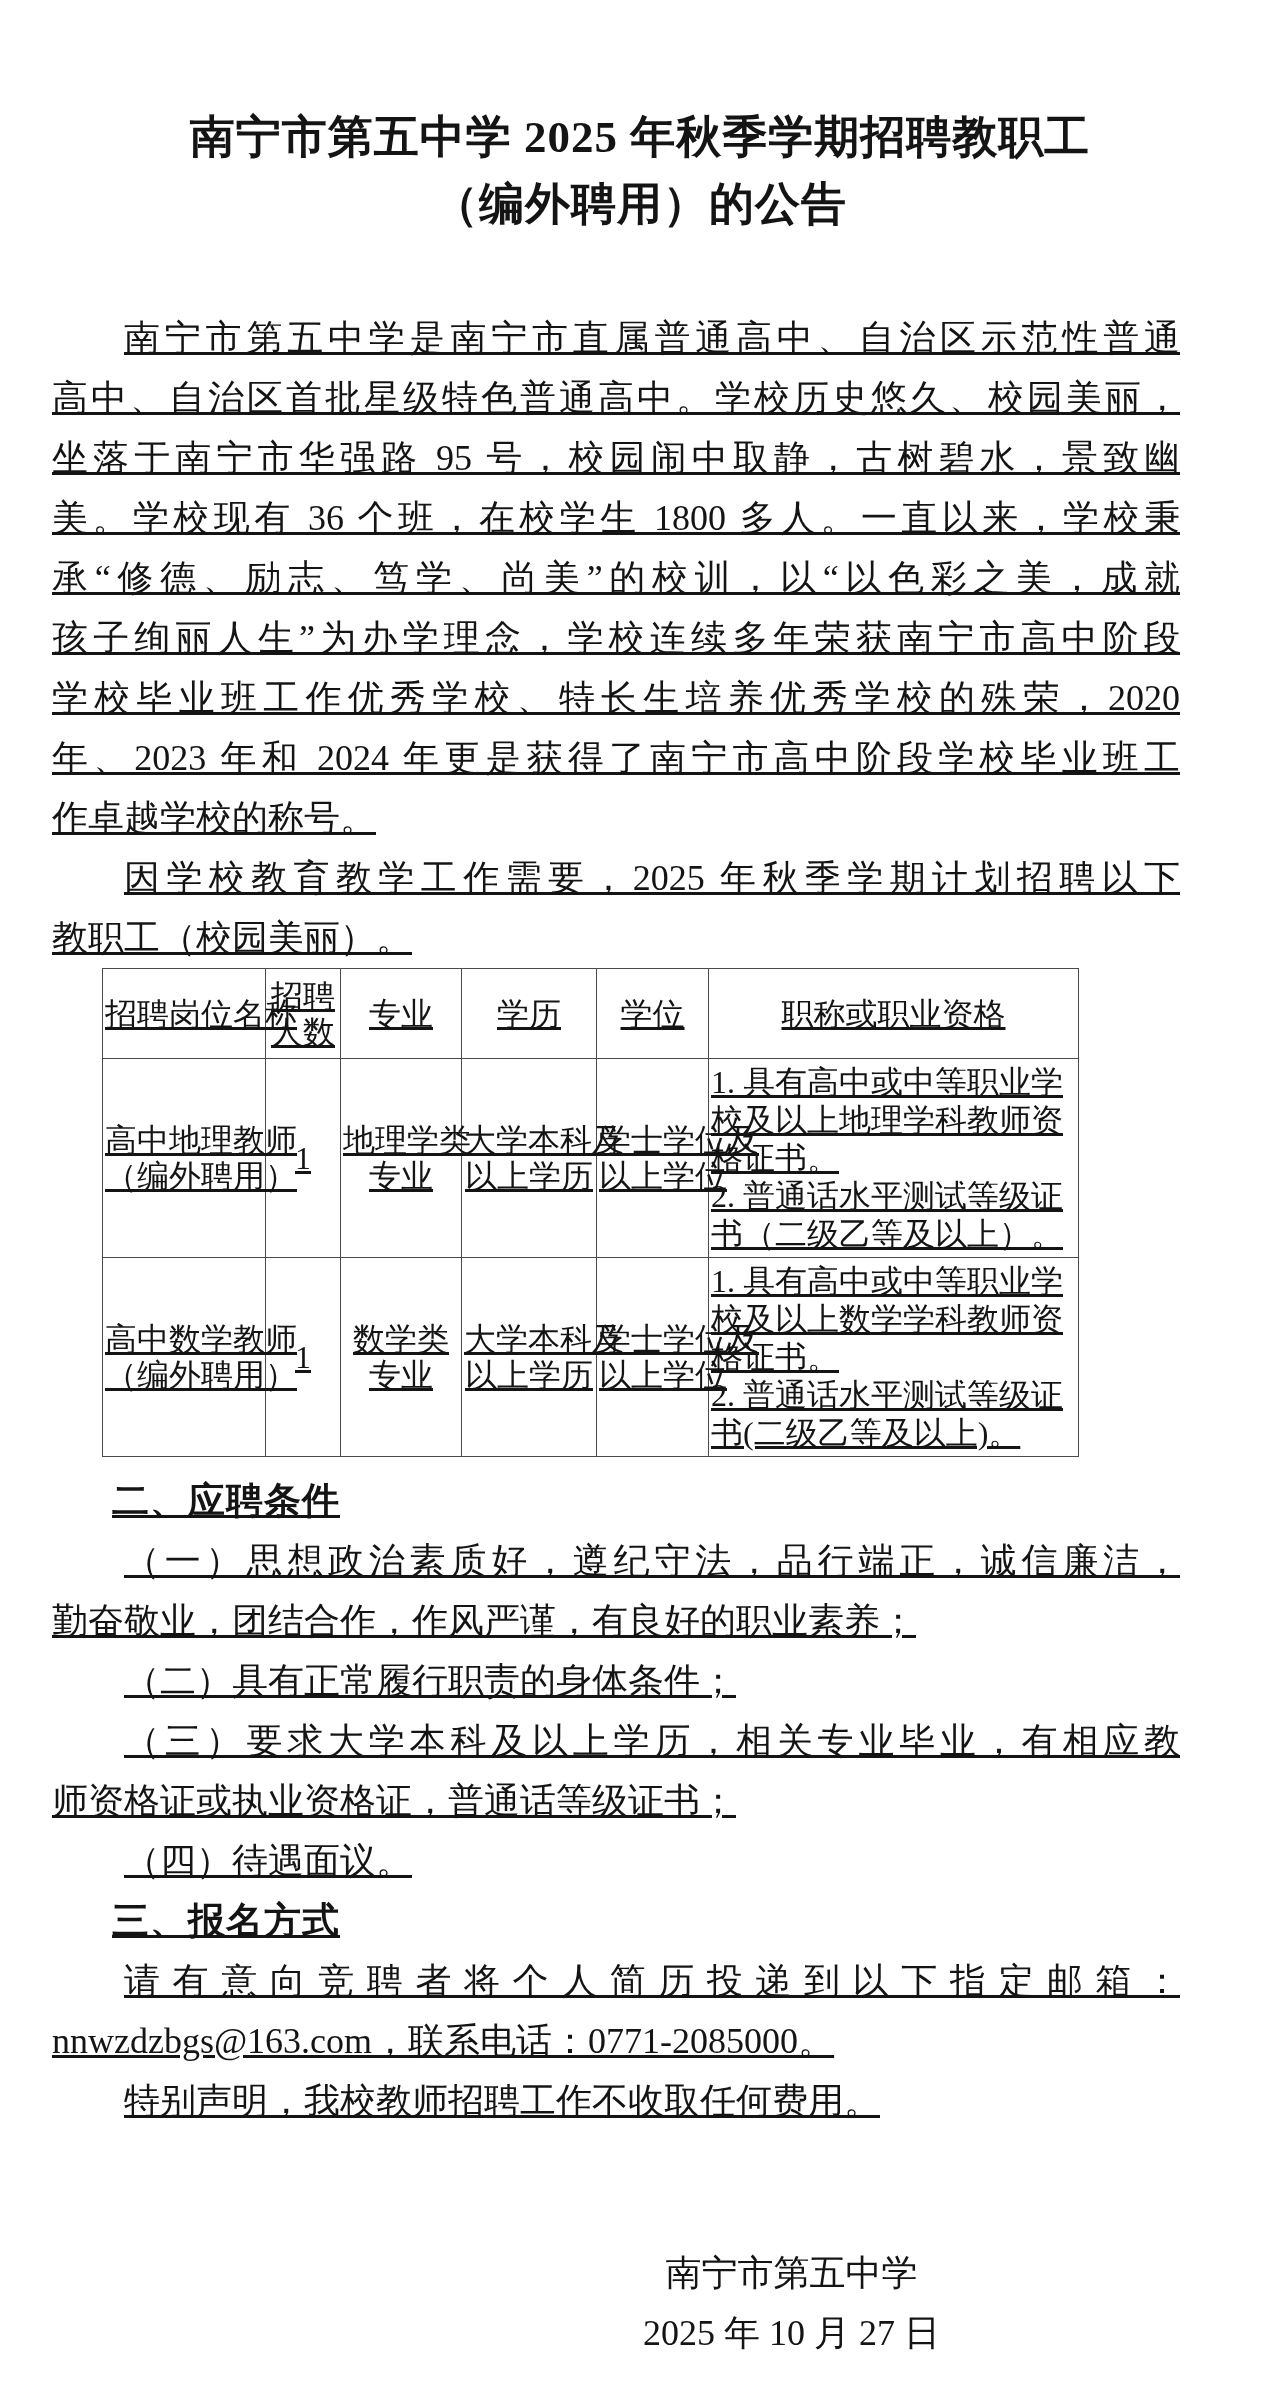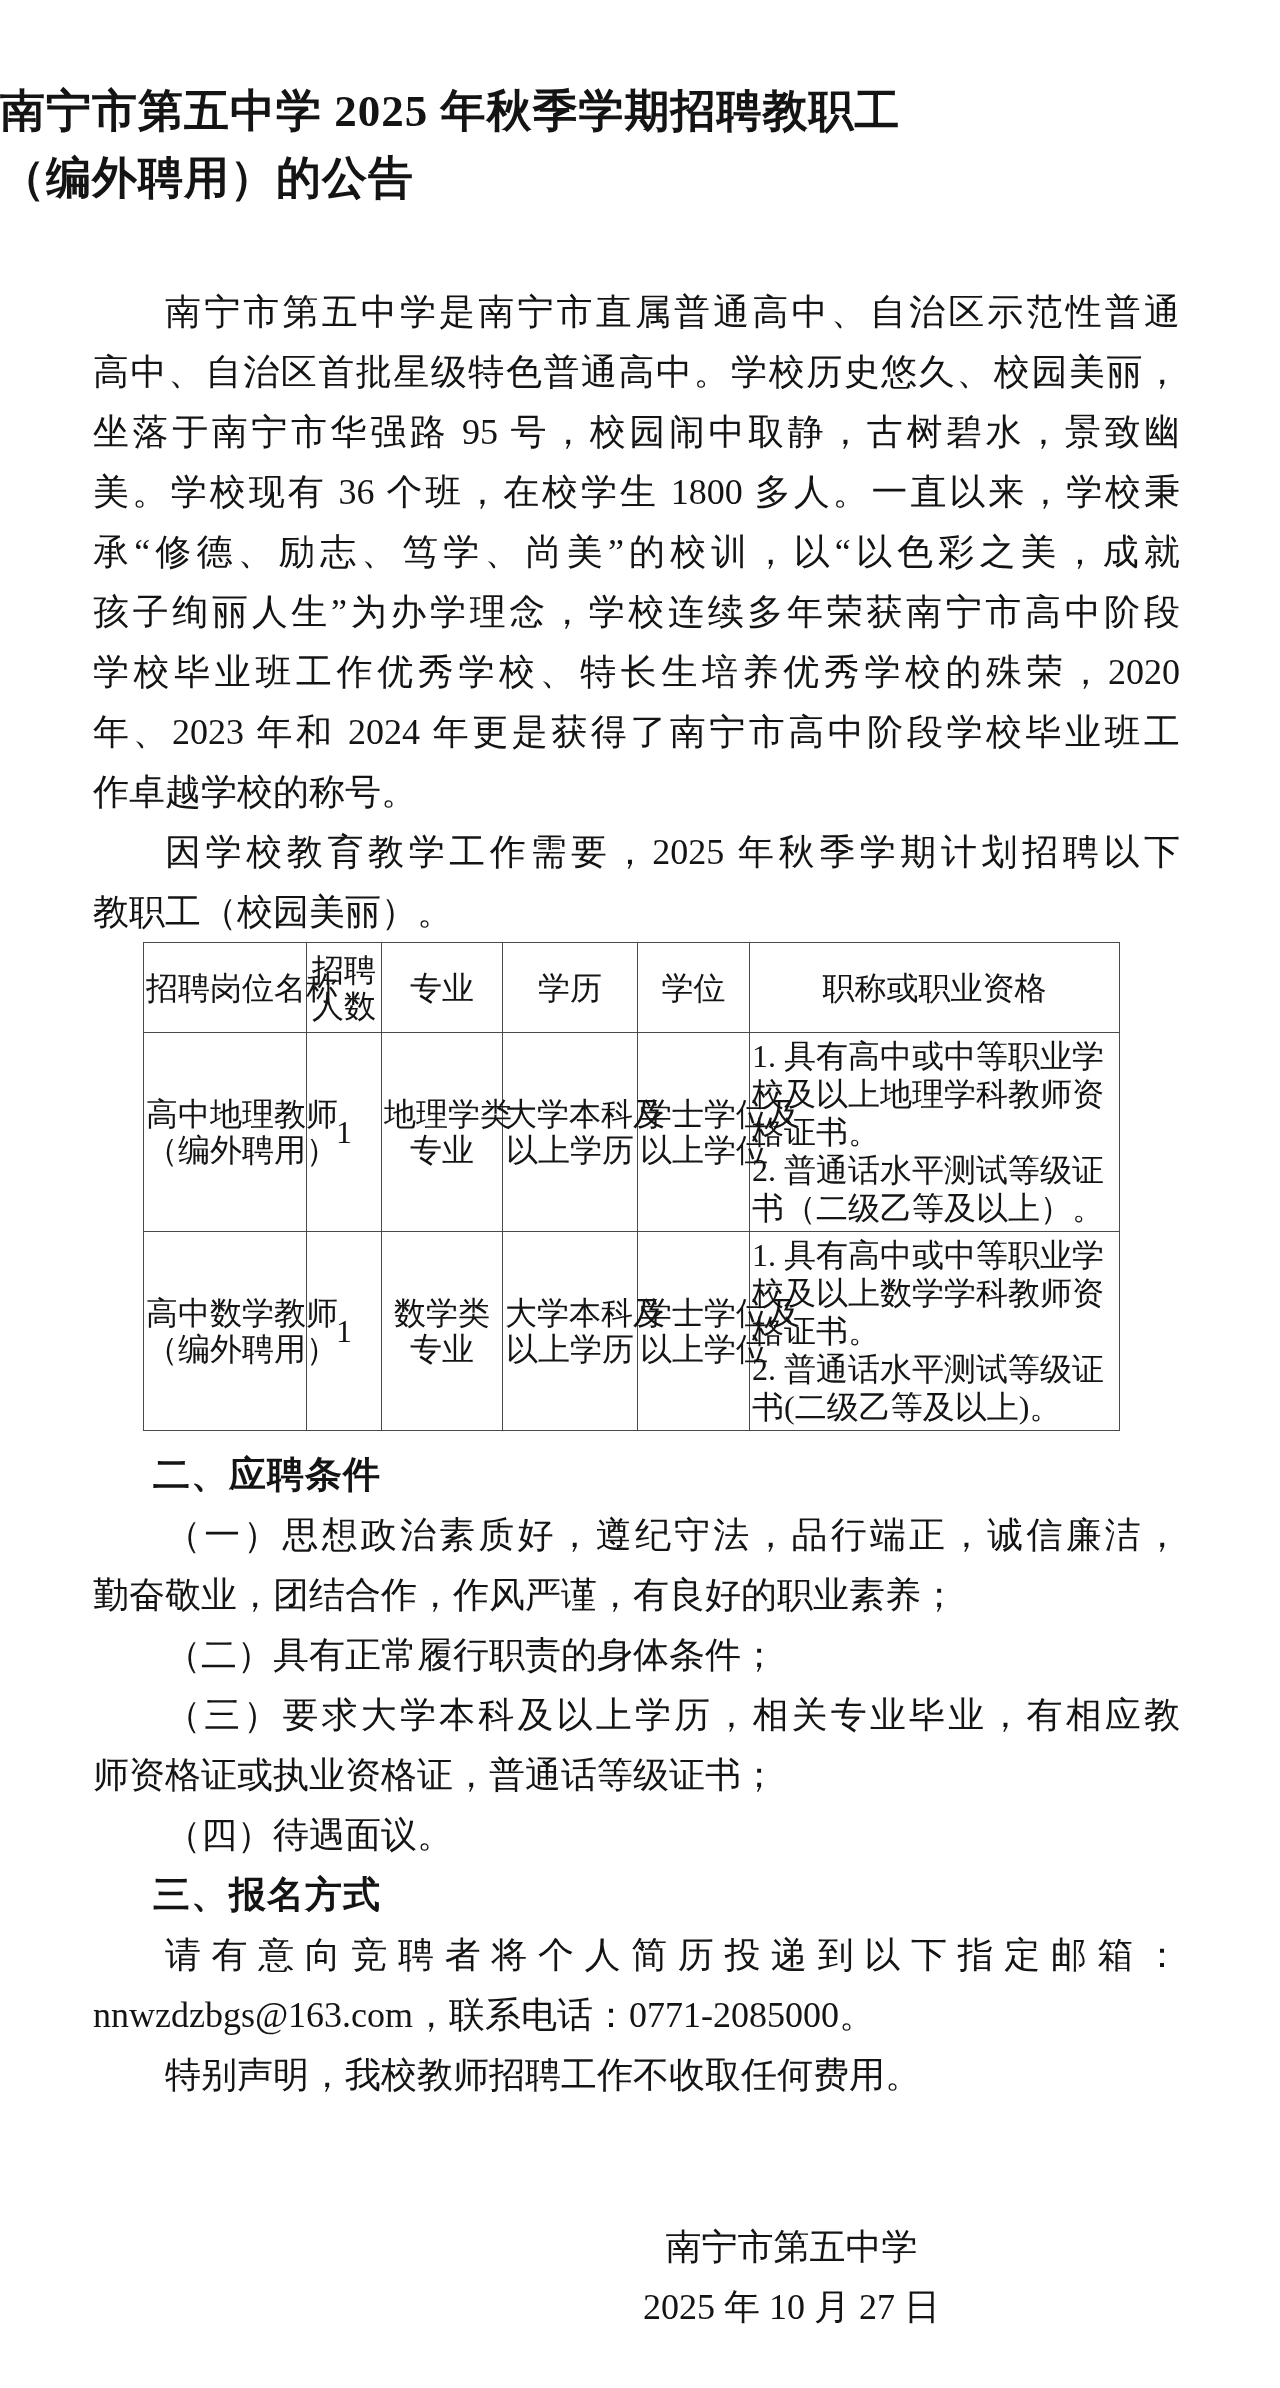--- a/index.html
+++ b/index.html
@@ -6,32 +6,33 @@
   .page{
     position:relative;
     width:1280px;height:2388px;
     margin:0 auto;
     background:#ffffff;
     color:#141414;
     font-family:"Liberation Serif","DejaVu Serif",serif;
     overflow:hidden;
   }
   .title{
-    padding-top:78px;
-    text-align:left;
+    padding-top:104px;
+    text-align:center;
     font-size:45px;
     font-weight:700;
     line-height:67px;
     letter-spacing:1px;
   }
   .body{
     margin-top:70px;
-    padding-left:93px;
+    padding-left:52px;
     padding-right:100px;
     font-size:36px;
+    text-decoration:underline;
   }
   .ln{
     display:block;
     min-height:60px;
     line-height:60px;
     white-space:normal;
   }
   .j{
     text-align:justify;
     text-align-last:justify;

